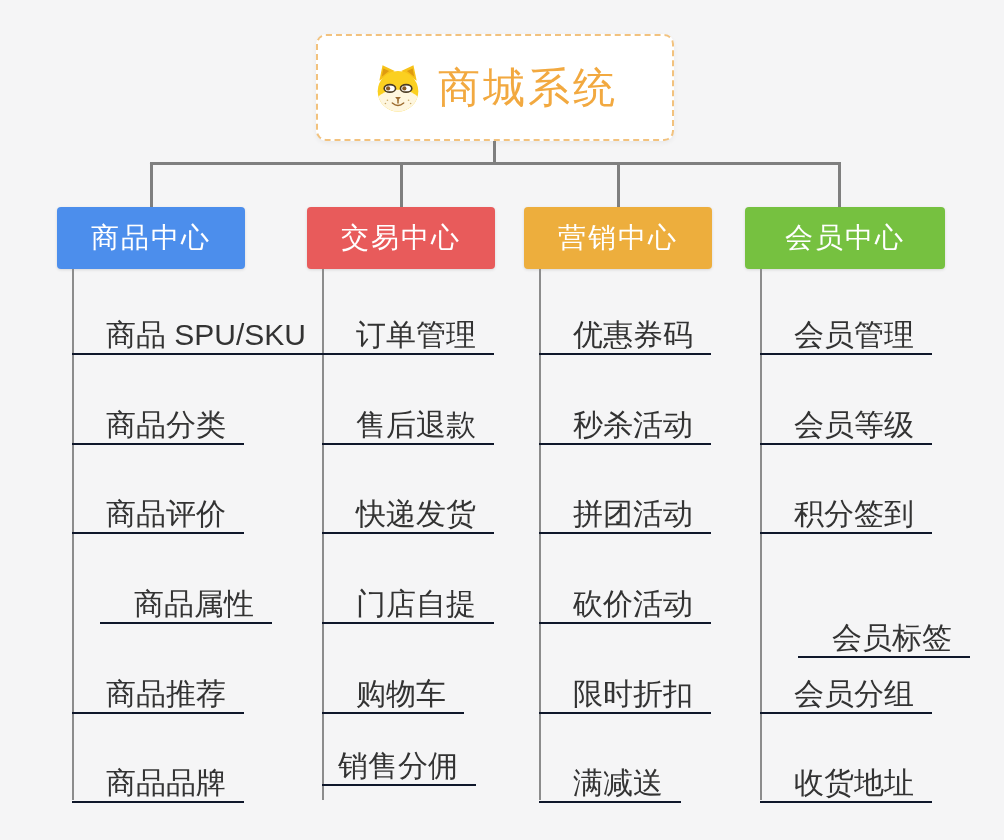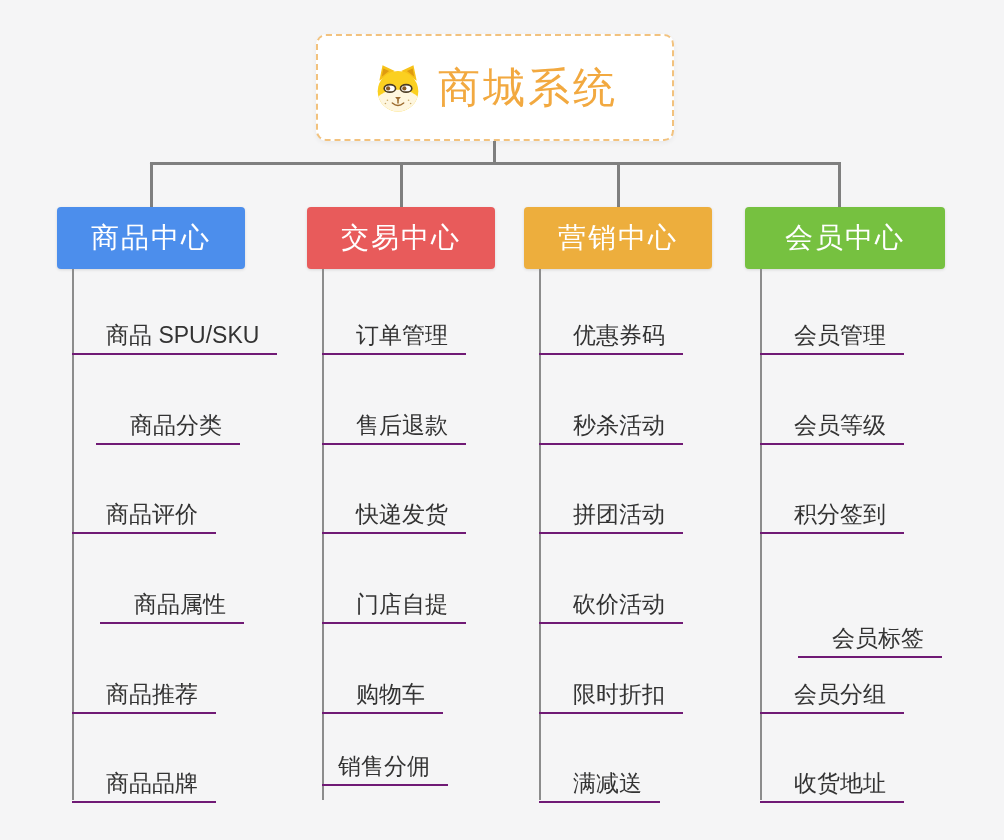--- a/index.html
+++ b/index.html
@@ -59,24 +59,24 @@
     justify-content: center;
     cursor: pointer;
     box-shadow: 0 1px 3px rgba(0,0,0,0.12);
     white-space: nowrap;
   }
   .subtopic {
     position: absolute;
     height: 38px;
     line-height: 36px;
     box-sizing: border-box;
-    font-size: 23px;
+    font-size: 30px;
     color: #333333;
     padding: 0 18px 0 34px;
-    border-bottom: 2px solid #701a75;
+    border-bottom: 2px solid #0f172a;
     white-space: nowrap;
     cursor: pointer;
   }
 </style>
 </head>
 <body>
 
 <div class="canvas">
 
   <div class="root-node">
@@ -111,21 +111,21 @@
 
   <div class="line" style="left:150px; top:162px; width:690px; height:3px; border-radius:2px;"></div>
 
   <div id="branches">
       <div class="line" style="left: 149.5px; top: 162px; width: 3px; height: 45px;"></div>
       <div class="branch-box" style="left: 57px; width: 188px; background: rgb(76, 142, 236);">
         <span>商品中心</span>
       </div>
       <div class="col-line" style="left: 72px; top: 269px; height: 531px;"></div>
       <div class="subtopic" style="left: 72px; top: 317px;">商品 SPU/SKU</div>
-      <div class="subtopic" style="left: 72px; top: 407px; margin-left: 24px;">商品分类</div>
+      <div class="subtopic" style="left: 72px; top: 407px;">商品分类</div>
       <div class="subtopic" style="left: 72px; top: 496px;">商品评价</div>
       <div class="subtopic" style="left: 72px; top: 586px; margin-left: 28px;">商品属性</div>
       <div class="subtopic" style="left: 72px; top: 676px;">商品推荐</div>
       <div class="subtopic" style="left: 72px; top: 765px;">商品品牌</div>
       <div class="line" style="left: 399.5px; top: 162px; width: 3px; height: 45px;"></div>
       <div class="branch-box" style="left: 307px; width: 188px; background: rgb(232, 91, 91);">
         <span>交易中心</span>
       </div>
       <div class="col-line" style="left: 322px; top: 269px; height: 531px;"></div>
       <div class="subtopic" style="left: 322px; top: 317px;">订单管理</div>

